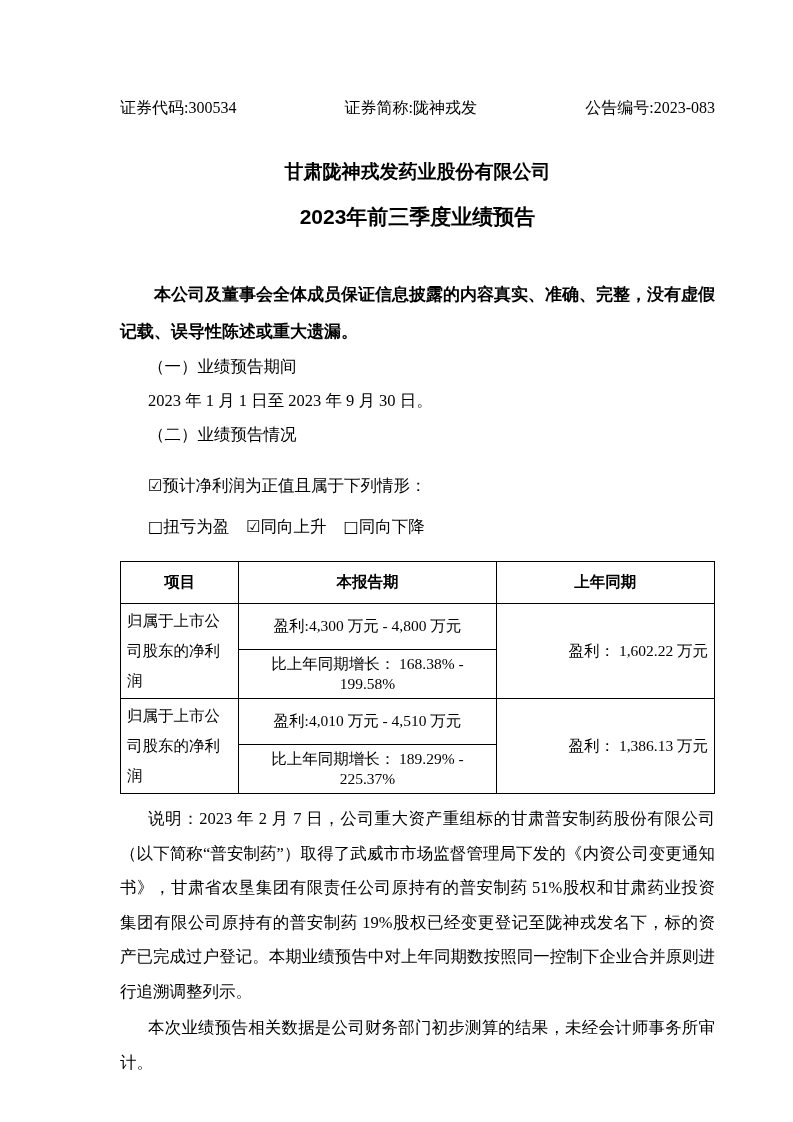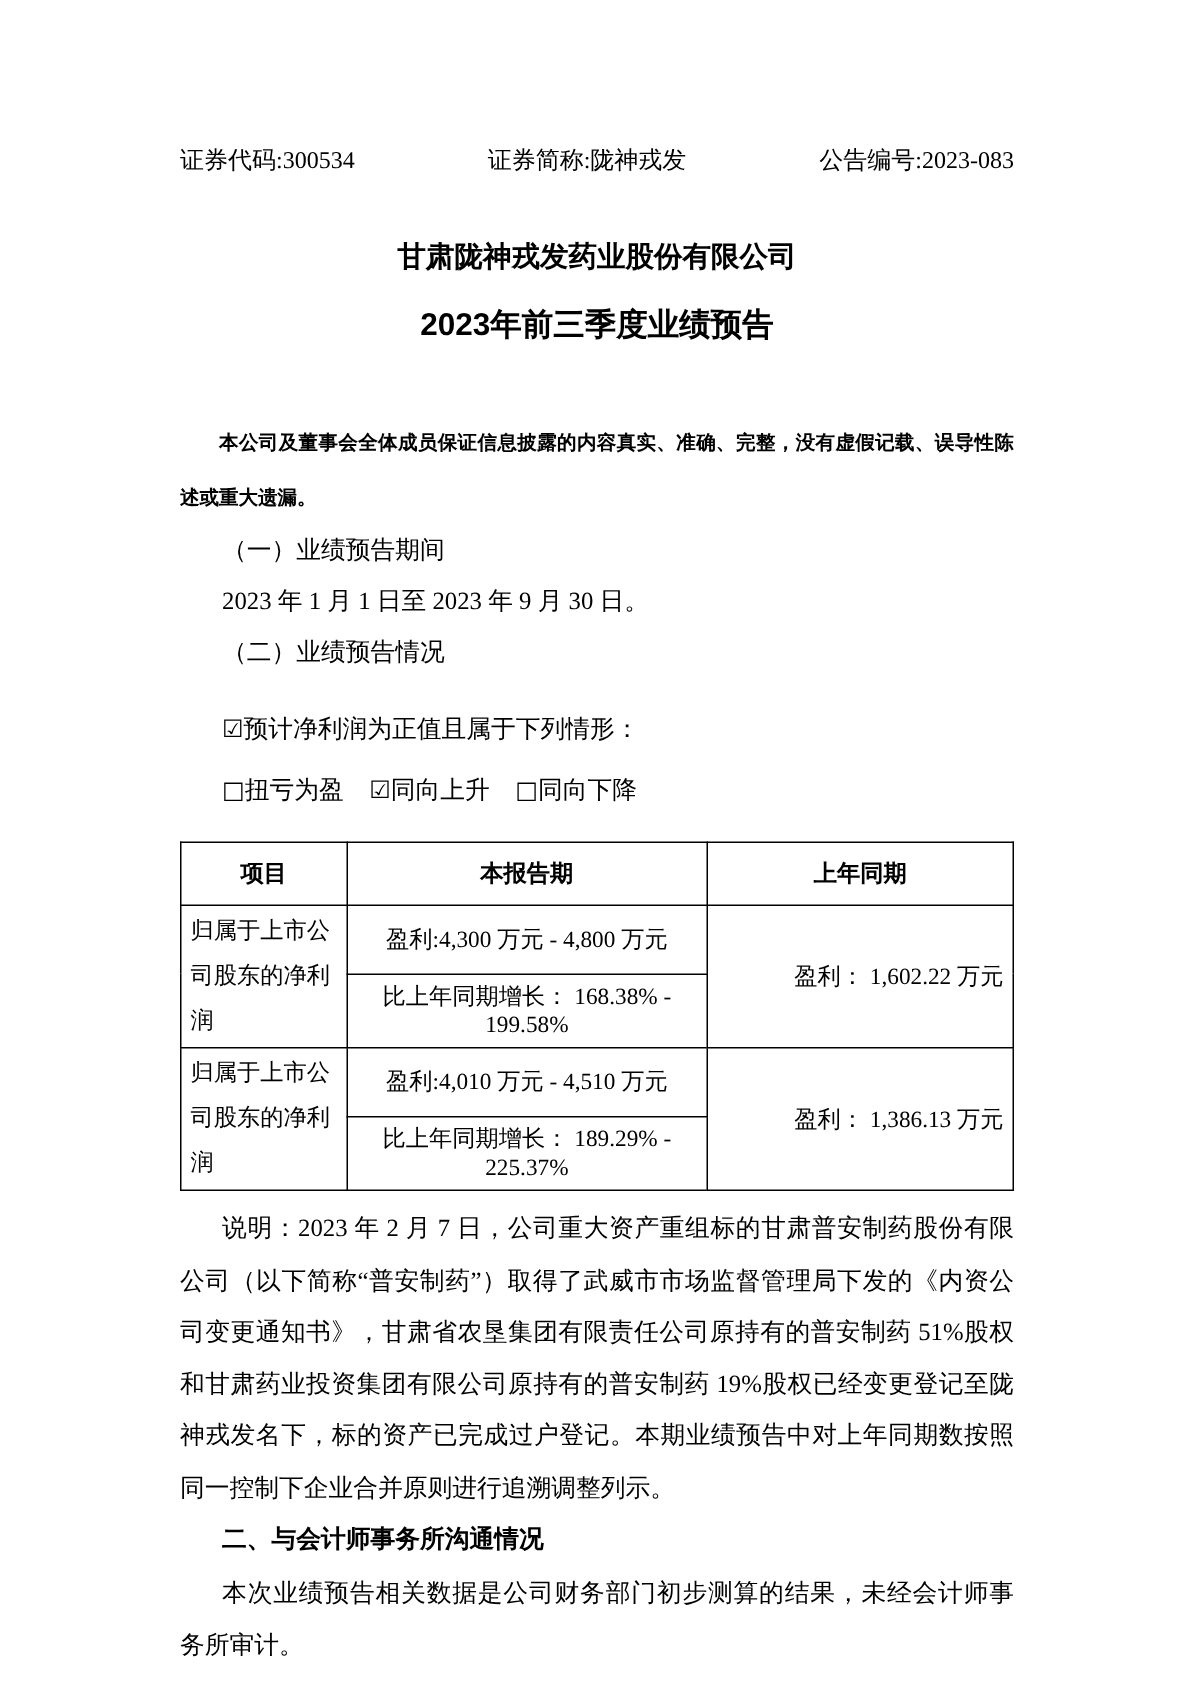--- a/index.html
+++ b/index.html
@@ -5,21 +5,21 @@
   * { margin: 0; padding: 0; box-sizing: border-box; }
   html, body { background: #ffffff; }
   .page {
     position: relative;
     width: 793px;
     height: 1122px;
     margin: 0 auto;
     background: #ffffff;
     color: #000000;
     font-family: "Liberation Serif", "DejaVu Serif", serif;
-    padding: 97px 117px 0 120px;
+    padding: 97px 78px 0 120px;
   }
   
   .doc-meta {
     display: flex;
     justify-content: space-between;
     font-size: 16px;
     line-height: 22px;
   }
   .doc-meta span { white-space: nowrap; }
   
@@ -35,21 +35,21 @@
     font-weight: bold;
     font-size: 21px;
     line-height: 26px;
     margin-top: 19px;
   }
   
   .disclaimer {
     margin-top: 46px;
     font-family: "Liberation Sans", "DejaVu Sans", sans-serif;
     font-weight: bold;
-    font-size: 13px;
+    font-size: 17px;
     line-height: 37px;
     text-indent: 2em;
     text-align: justify;
   }
   
   .body-line {
     font-size: 16.5px;
     line-height: 34px;
     text-indent: 1.7em;
   }
@@ -162,16 +162,15 @@
         <td class="cell-prior" rowspan="2">盈利： 1,386.13 万元</td>
       </tr>
       <tr>
         <td class="cell-current">比上年同期增长： 189.29% - 225.37%</td>
       </tr>
     </tbody>
   </table>
 
   <p class="paragraph">说明：2023 年 2 月 7 日，公司重大资产重组标的甘肃普安制药股份有限公司（以下简称“普安制药”）取得了武威市市场监督管理局下发的《内资公司变更通知书》，甘肃省农垦集团有限责任公司原持有的普安制药 51%股权和甘肃药业投资集团有限公司原持有的普安制药 19%股权已经变更登记至陇神戎发名下，标的资产已完成过户登记。本期业绩预告中对上年同期数按照同一控制下企业合并原则进行追溯调整列示。</p>
 
-  <p class="section-heading">二、与会计师事务所沟通情况</p>
   <p class="paragraph final-paragraph">本次业绩预告相关数据是公司财务部门初步测算的结果，未经会计师事务所审计。</p>
 
 </div>
 
 </body></html>

